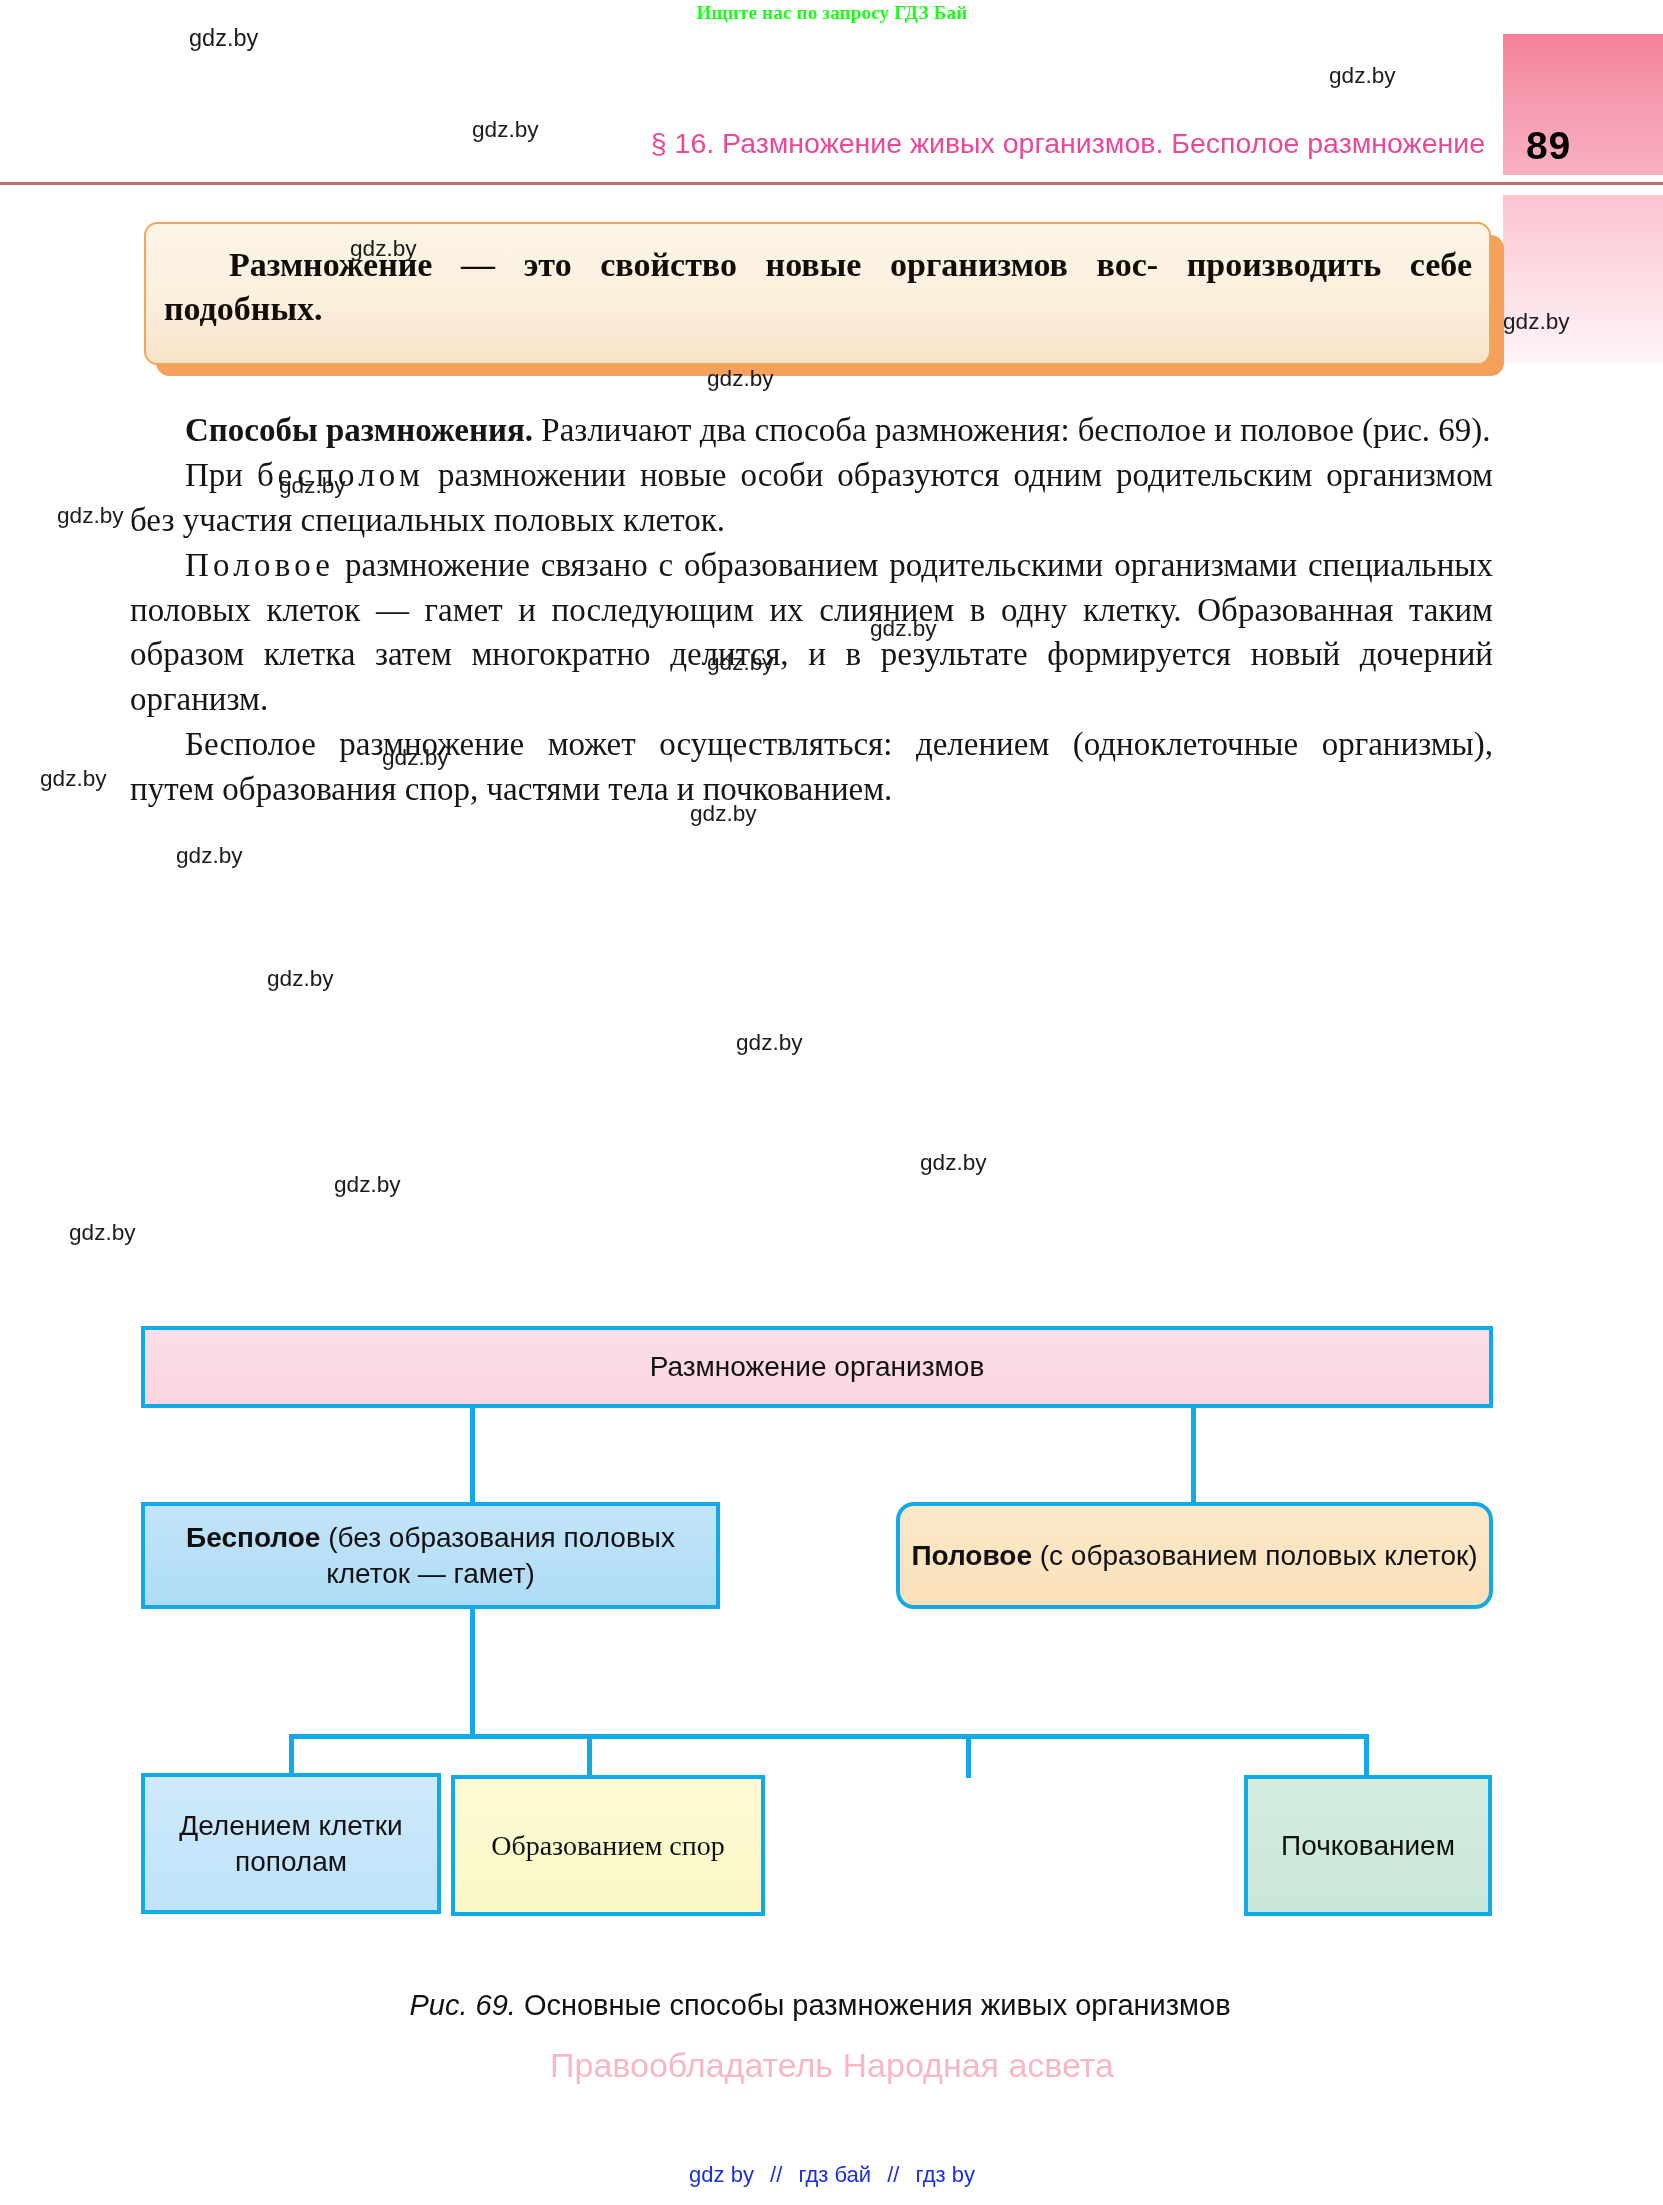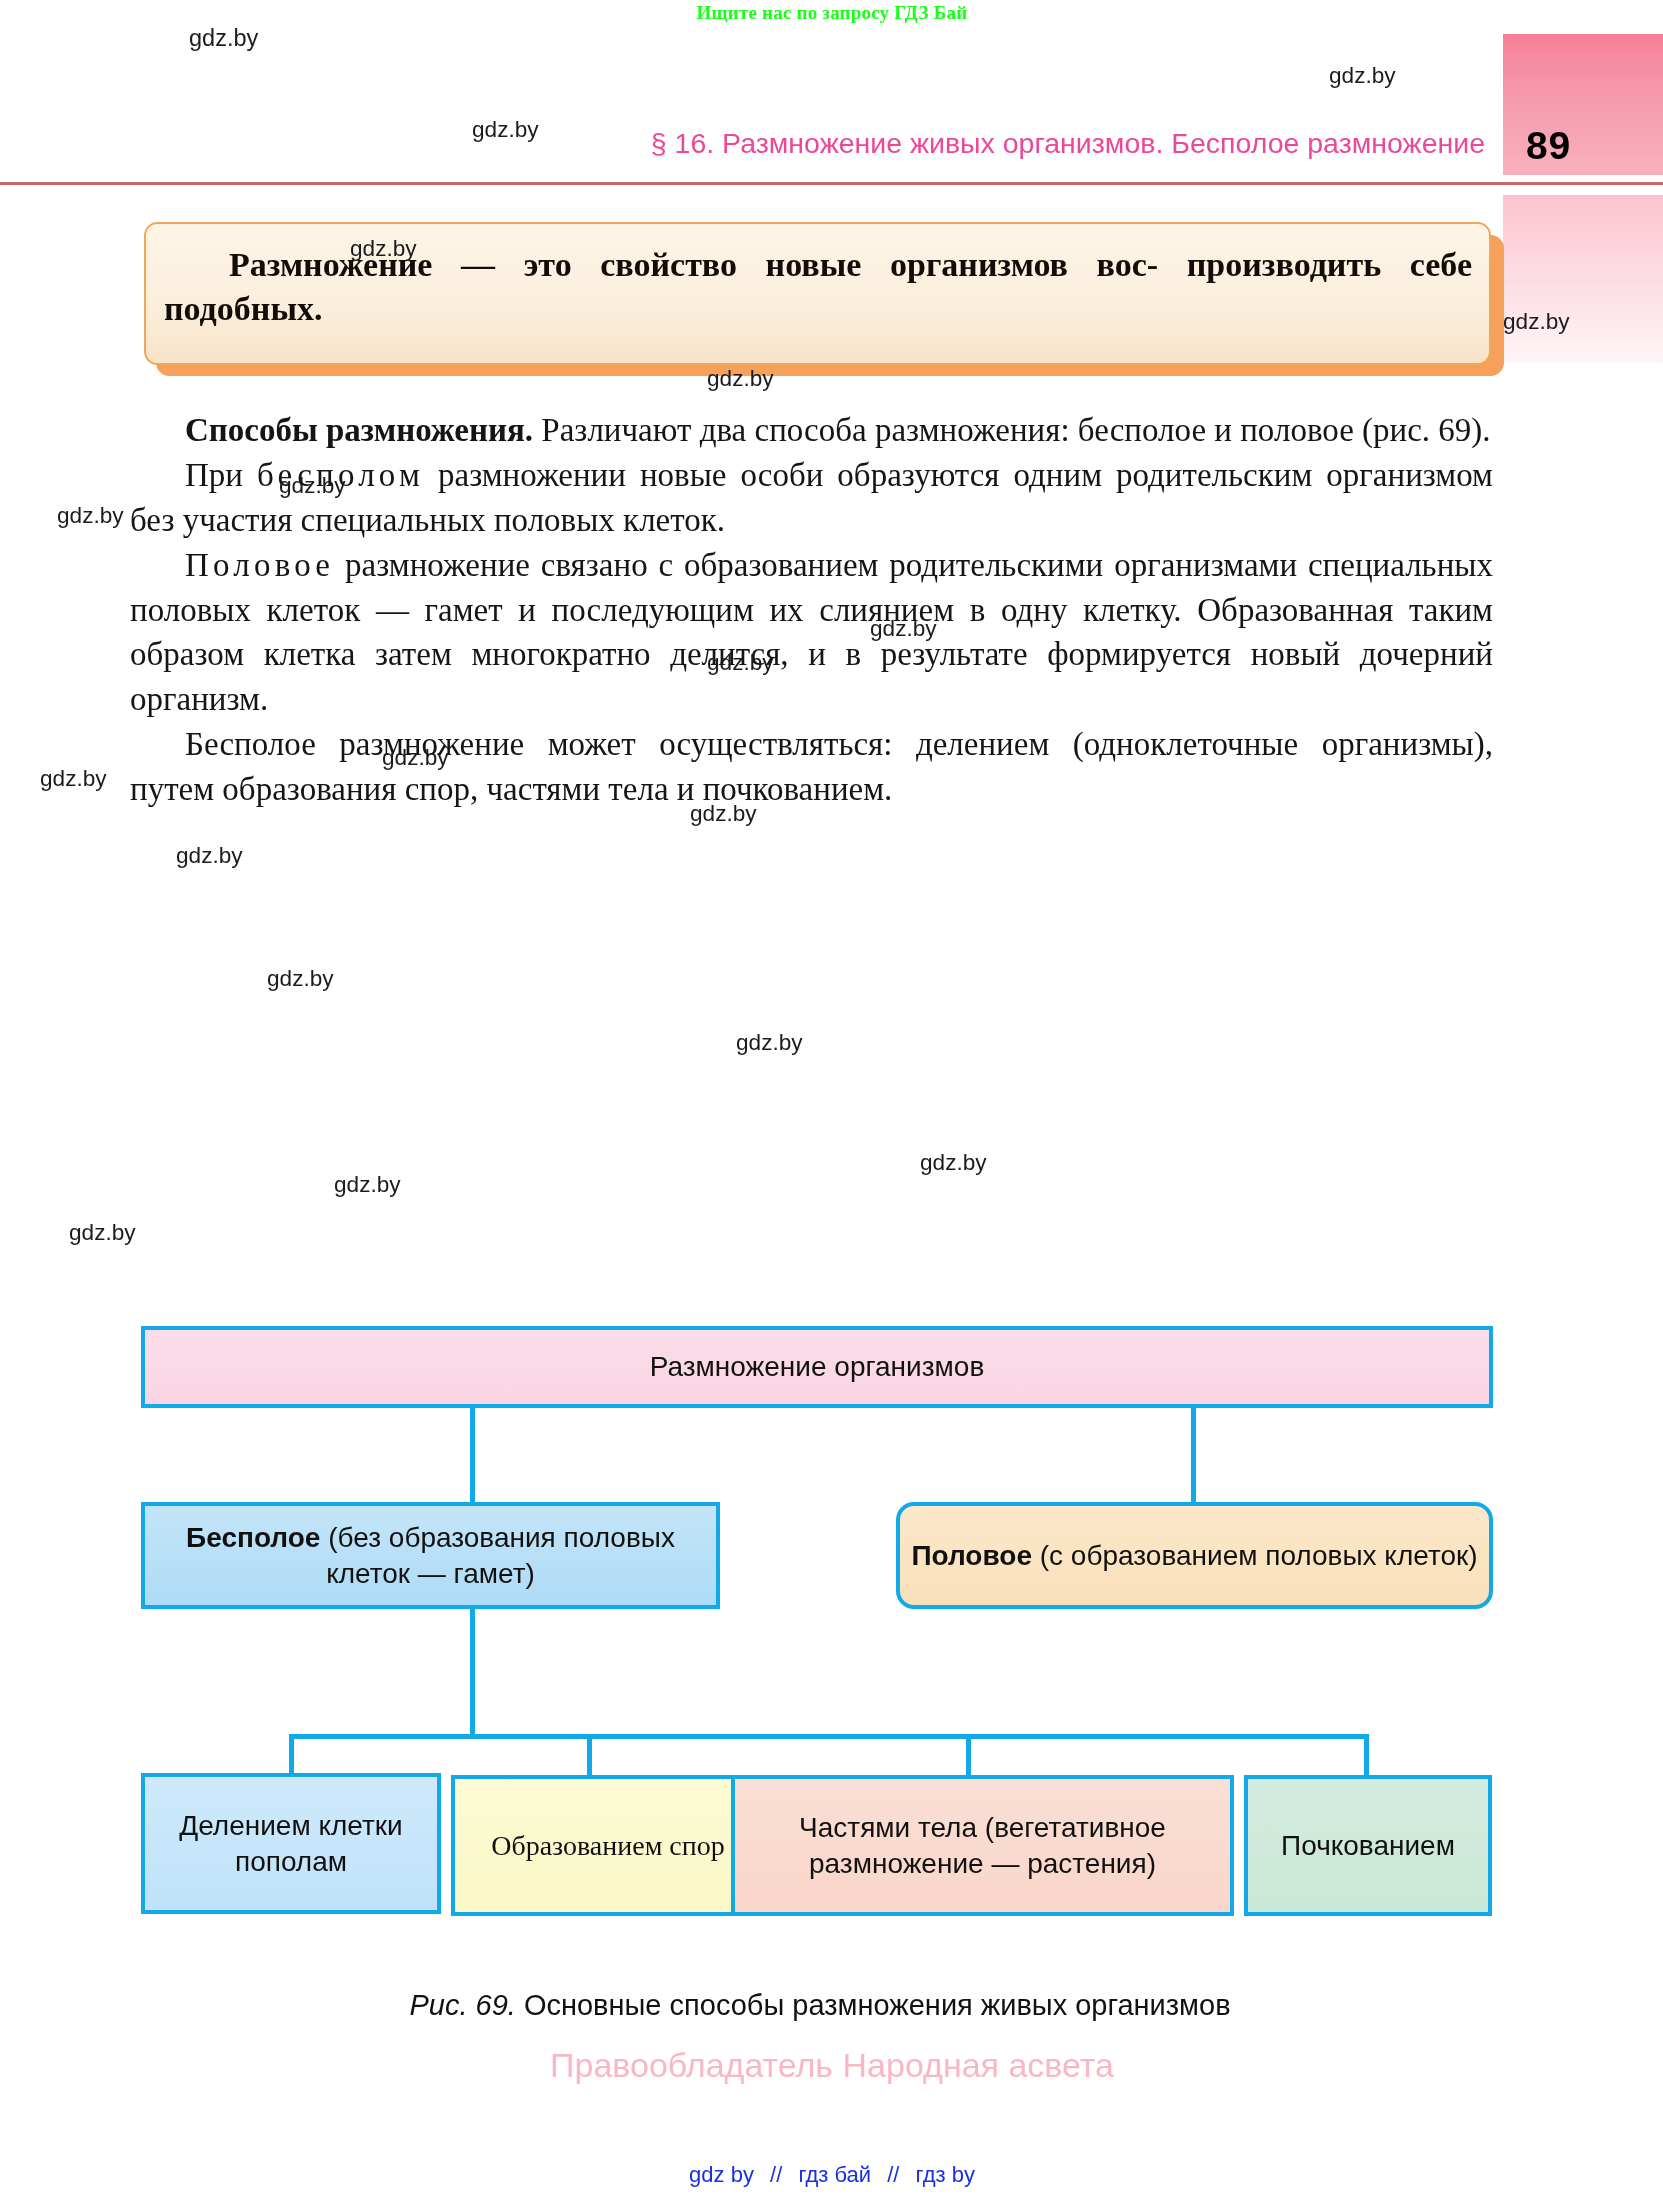--- a/index.html
+++ b/index.html
@@ -283,23 +283,20 @@
 
   <div class="node n-sex">
     <span><b>Половое</b><span> (с образованием половых клеток)</span></span>
   </div>
 
   <div class="node n-l1">
     <span>Делением клетки пополам</span>
   </div>
   <div class="node n-l2">
     <span>Образованием спор</span>
-  </div>
-  <div class="node n-l3">
-    <span>Частями тела (вегетативное размножение — растения)</span>
   </div>
   <div class="node n-l4">
     <span>Почкованием</span>
   </div>
 </div>
 
 <div class="fig-caption">
   <i>Рис. 69.</i><span> Основные способы размножения живых организмов</span>
 </div>
 

